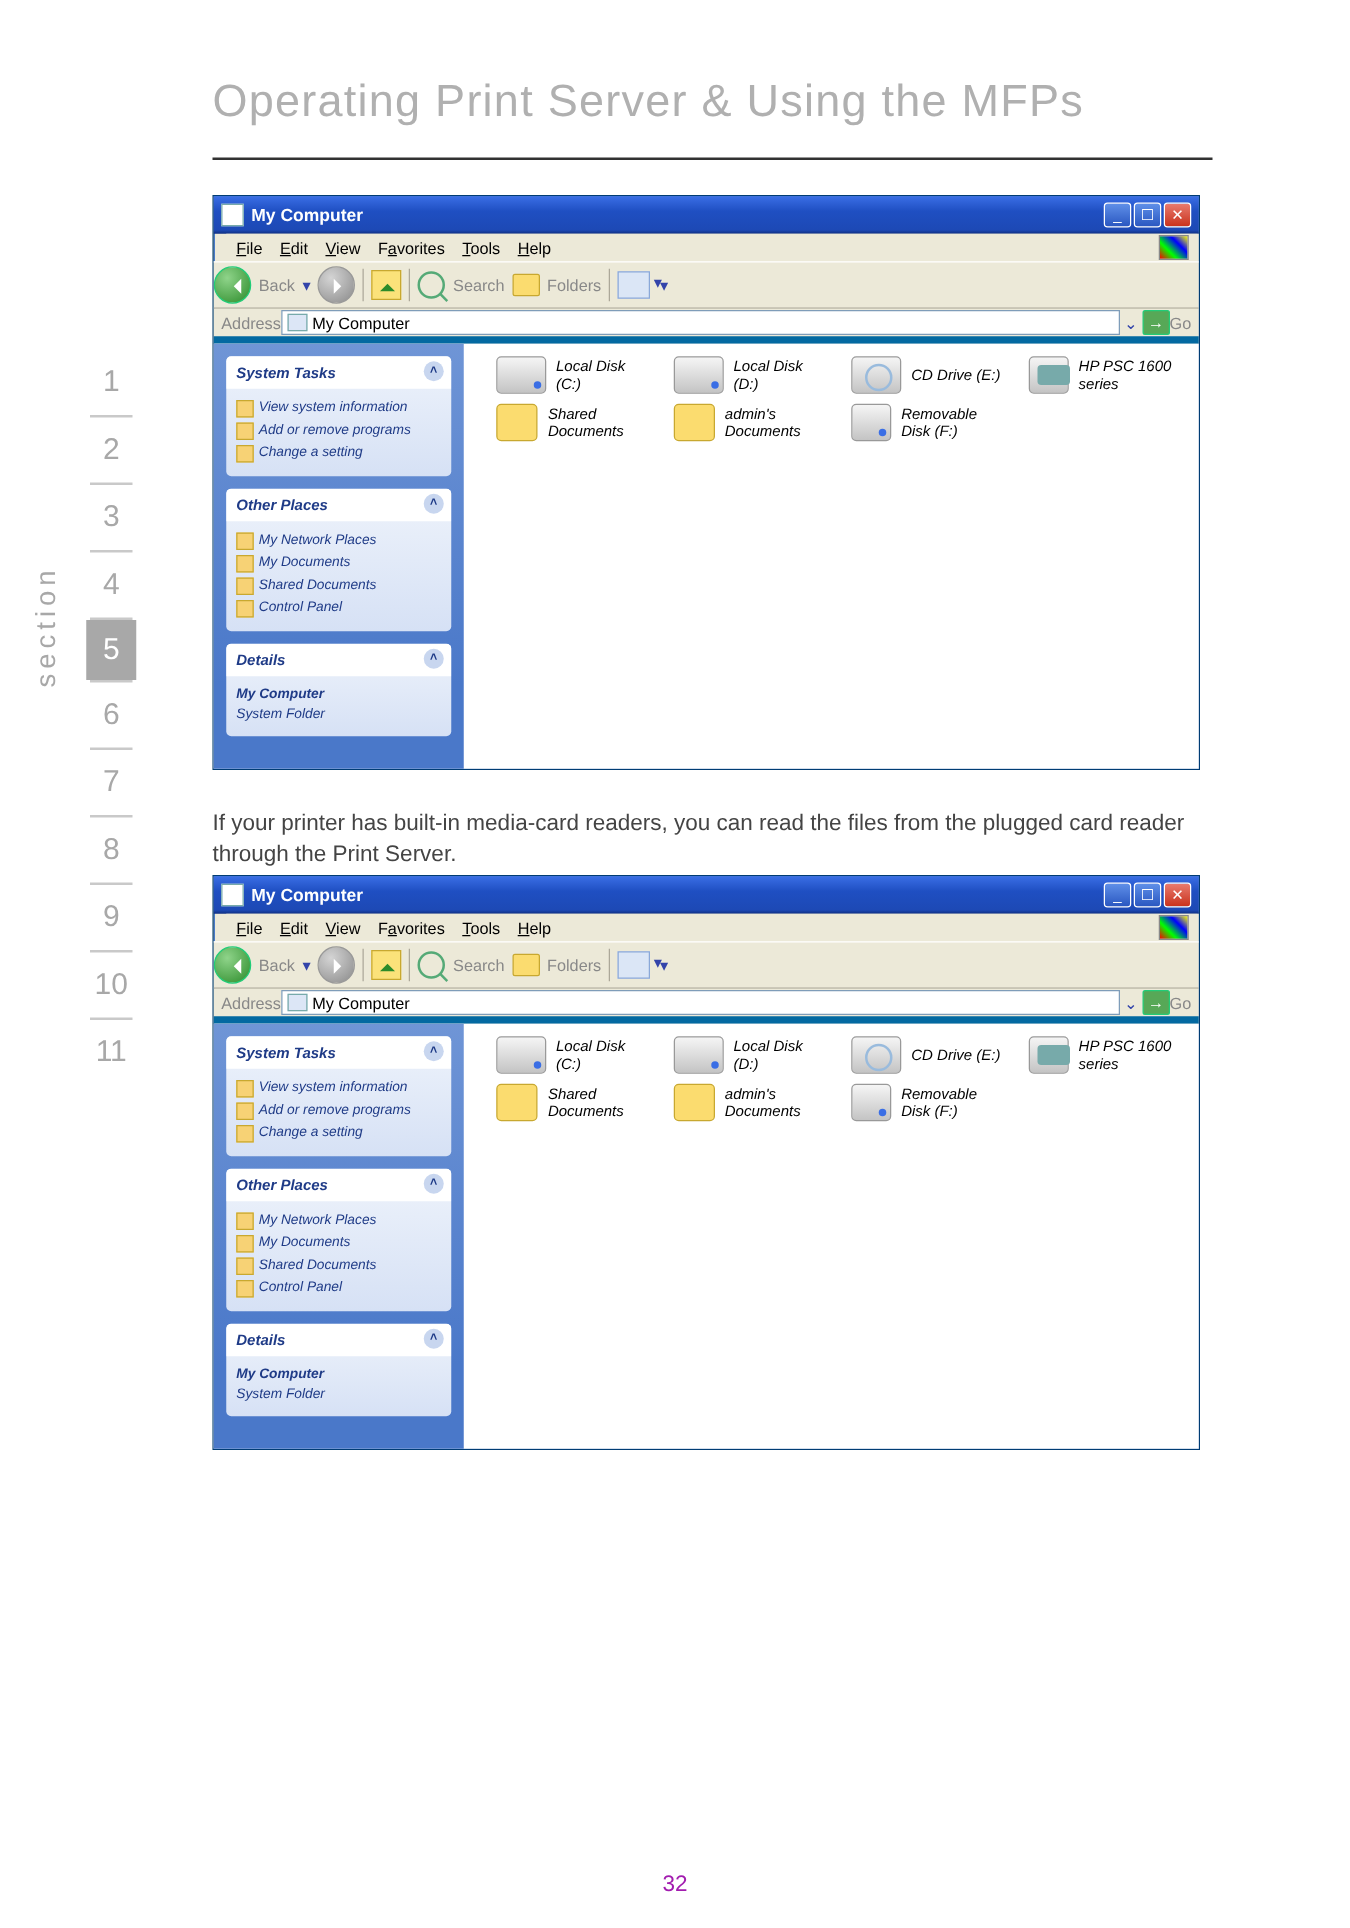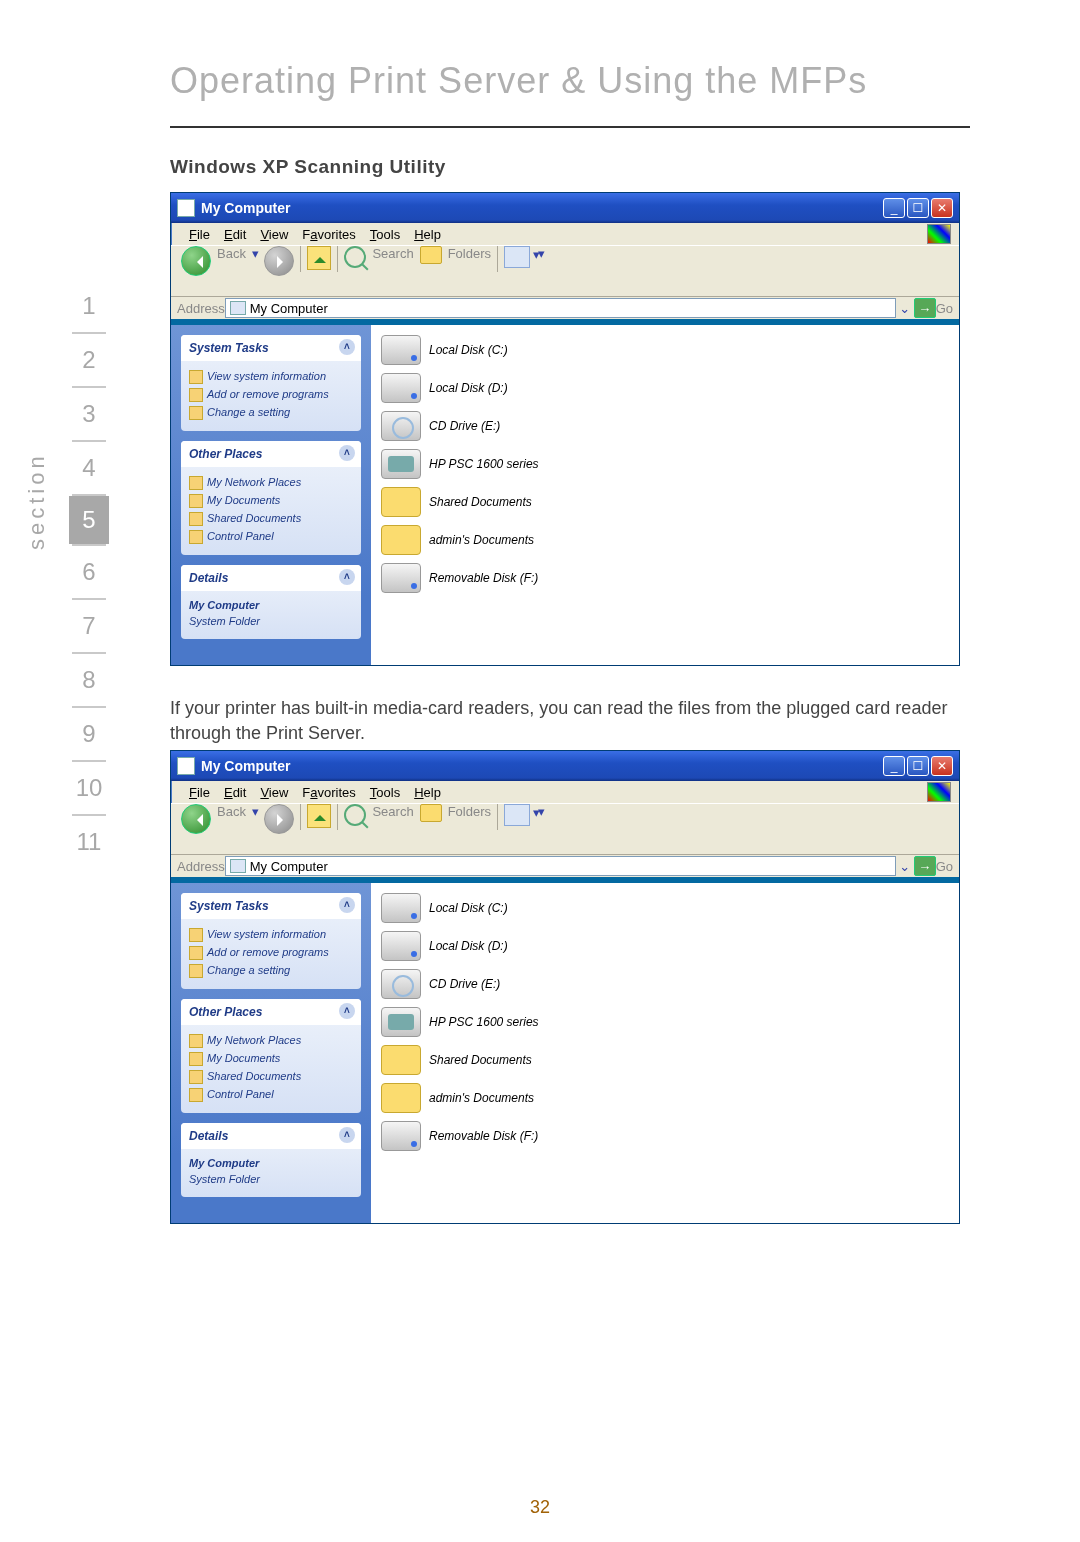--- a/index.html
+++ b/index.html
@@ -22,21 +22,21 @@
   .xp-window { width: 790px; border: 1px solid #003c74; background: #ece9d8; font-family: Tahoma, sans-serif; font-size: 12px; margin-bottom: 30px; box-shadow: 0 0 0 1px #4a7ac9 inset; }
   .xp-titlebar { height: 30px; background: linear-gradient(#3a6ee5,#1f4fc2 40%,#1d49b5 90%,#0f2f82); color:#fff; display:flex; align-items:center; padding:0 6px; }
   .xp-titlebar .ticon { width:18px;height:18px;background:#fff;display:inline-block;margin-right:6px;border:1px solid #7aa; }
   .xp-titlebar .ttext { flex:1; font-weight:bold; font-size:14px;}
   .xp-titlebar .wbtns { display:flex; gap:2px;}
   .xp-titlebar .wbtn { width:22px;height:20px;border:1px solid #fff;background:linear-gradient(#5f8fe8,#2a57c1);color:#fff;font-size:12px;line-height:18px;text-align:center;border-radius:3px;}
   .xp-titlebar .wbtn.close{background:linear-gradient(#e87b6e,#c9321d);}
   .xp-menubar { height:22px; background:#ece9d8; padding:2px 8px; display:flex; gap:14px; color:#000; font-size:13px; align-items:center;margin-left:10px;}
   .xp-menubar .mnem { text-decoration: underline; }
   .xp-logo { margin-left:auto;width:24px;height:20px;background:linear-gradient(45deg,#f00,#0f0,#00f,#ff0);border:1px solid #888;}
-  .xp-toolbar { height:52px; background:#ece9d8; border-top:1px solid #fff; border-bottom:1px solid #aca899; display:flex; align-items:flex-start; padding:0 10px; gap:6px; color:#888; font-size:13px;}
+  .xp-toolbar { height:38px; background:#ece9d8; border-top:1px solid #fff; border-bottom:1px solid #aca899; display:flex; align-items:center; padding:0 0; gap:6px; color:#888; font-size:13px;}
   .tb-back,.tb-fwd{width:30px;height:30px;border-radius:50%;background:radial-gradient(circle at 35% 30%,#8fd48a,#2c8b2a);border:1px solid #2c7;position:relative;}
   .tb-fwd{background:radial-gradient(circle at 35% 30%,#d4d4d4,#8a8a8a);border-color:#999;}
   .tb-back::after{content:"";position:absolute;left:9px;top:9px;border:6px solid transparent;border-right-color:#fff;}
   .tb-fwd::after{content:"";position:absolute;left:12px;top:9px;border:6px solid transparent;border-left-color:#fff;}
   .tb-up{width:24px;height:24px;background:#fbe27a;border:1px solid #c8a830;position:relative;}
   .tb-up::after{content:"";position:absolute;left:6px;top:4px;border:6px solid transparent;border-bottom-color:#2c8b2a;}
   .tb-sep{width:1px;height:26px;background:#aca899;}
   .tb-search-ico{width:22px;height:22px;border-radius:50%;border:2px solid #5a7;position:relative;}
   .tb-search-ico::after{content:"";position:absolute;width:8px;height:2px;background:#5a7;right:-5px;bottom:-2px;transform:rotate(45deg);}
   .tb-folder-ico{width:22px;height:18px;background:#fbdc6f;border:1px solid #c8a830;border-radius:2px;}
@@ -52,29 +52,29 @@
   .xp-sidebar{width:200px;background:linear-gradient(#6f95d6,#4a78c9 80%);padding:10px;color:#fff;}
   .sb-panel{background:linear-gradient(#eef3fb,#d6e1f5);border-radius:4px;margin-bottom:10px;overflow:hidden;}
   .sb-hdr{background:#fff;color:#1f3b87;font-weight:bold;font-size:12px;padding:6px 8px;position:relative;}
   .sb-hdr .chev{position:absolute;right:6px;top:4px;width:16px;height:16px;border-radius:50%;background:#c8d6ef;color:#1f3b87;font-size:10px;text-align:center;line-height:16px;}
   .sb-body{padding:6px 8px 10px 8px;}
   .sb-link{color:#1f3b87;font-size:11px;padding:3px 0 3px 18px;position:relative;}
   .sb-link::before{content:"";position:absolute;left:0;top:3px;width:12px;height:12px;background:#f7d275;border:1px solid #c8a830;}
   .sb-text{color:#1f3b87;font-size:11px;padding:2px 0;}
   .sb-bold{font-weight:bold;}
 
-  .xp-content{flex:1;padding:10px;display:grid;grid-template-columns:1fr;gap:8px 16px;align-content:start;}
+  .xp-content{flex:1;padding:10px;display:grid;grid-template-columns:1fr 1fr 1fr 1fr;gap:8px 16px;align-content:start;margin-left:16px;}
   .drive{display:flex;align-items:center;gap:8px;font-size:12px;color:#000;}
   .drv-ico{width:40px;height:30px;background:linear-gradient(#f5f5f5,#c4c4c4);border:1px solid #999;border-radius:4px;position:relative;}
   .hdd::after{content:"";position:absolute;right:3px;bottom:3px;width:6px;height:6px;background:#3a6ee5;border-radius:50%;}
   .cd::after{content:"";position:absolute;left:10px;top:5px;width:18px;height:18px;border:2px solid #9bd;border-radius:50%;}
   .dev::after{content:"";position:absolute;left:6px;top:6px;width:26px;height:16px;background:#7aa;border-radius:3px;}
   .fld{background:#fbdc6f;border-color:#c8a830;}
 
-  .page-num{position:absolute;bottom:24px;left:0;right:0;text-align:center;font-size:18px;color:#a16207;}
+  .page-num{position:absolute;bottom:24px;left:0;right:0;text-align:center;font-size:18px;color:#a21caf;}
 </style>
 </head>
 <body>
 
 <div class="section-label-wrap">
   <div class="section-label">section</div>
 </div>
 <div class="section-nav">
   <div class="num">1</div>
     <div class="sep"></div>
@@ -96,21 +96,20 @@
     <div class="sep"></div>
   <div class="num">10</div>
     <div class="sep"></div>
   <div class="num">11</div>
 </div>
 
 <div class="page">
   <div class="page-title">Operating Print Server &amp; Using the MFPs</div>
   <hr class="rule">
 
-  <div class="section-heading">Windows XP Scanning Utility</div>
 
   <div class="xp-window">
     <div class="xp-titlebar">
       <span class="ticon"></span>
       <span class="ttext">My Computer</span>
       <span class="wbtns">
         <span class="wbtn">_</span>
         <span class="wbtn">☐</span>
         <span class="wbtn close">✕</span>
       </span>

